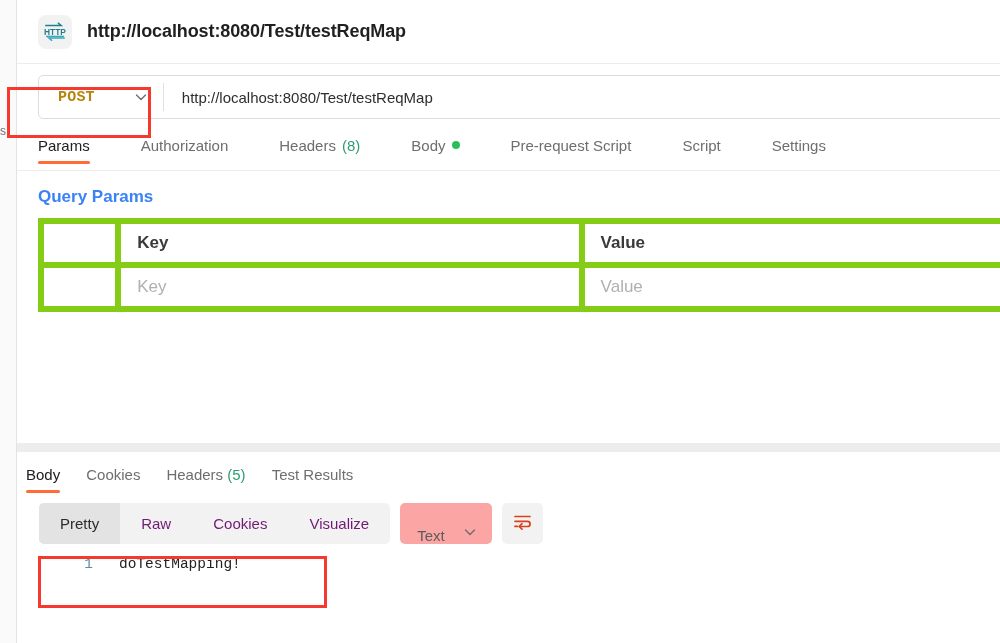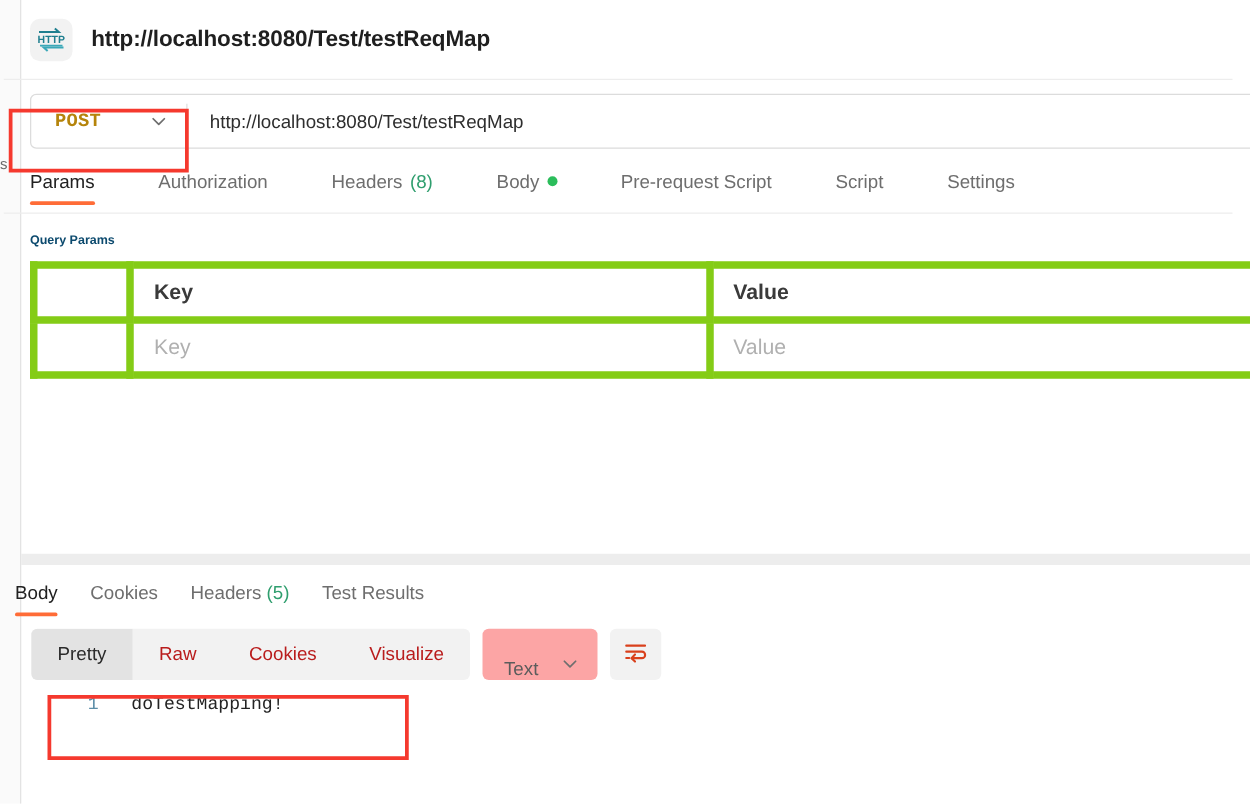--- a/index.html
+++ b/index.html
@@ -15,21 +15,21 @@
   .sidebar-sliver {
     position: absolute; left: 0; top: 0; width: 17px; height: 643px;
     background: #fafafa; border-right: 1px solid #e3e3e3;
   }
   .sidebar-cut-text {
     position: absolute; left: 0px; top: 124px; width: 17px;
     font-size: 12px; color: #6b6b6b; overflow: hidden; white-space: nowrap;
     direction: rtl; text-align: left;
   }
 
-  .main { position: absolute; left: 3px; top: 0; width: 983px; height: 643px; }
+  .main { position: absolute; left: 17px; top: 0; width: 983px; height: 643px; }
 
   
   .req-header {
     position: relative; height: 64px; border-bottom: 1px solid #ededed;
     display: flex; align-items: center; padding-left: 21px;
   }
   .http-icon {
     width: 34px; height: 34px; border-radius: 8px; background: #f2f2f2;
     display: flex; align-items: center; justify-content: center; flex: none;
   }
@@ -80,21 +80,21 @@
     height: 3px; background: #ff6c37; border-radius: 2px;
   }
   .count { color: #2f9e6e; }
   .dot-green {
     width: 8px; height: 8px; border-radius: 50%; background: #2bbd5b;
     display: inline-block;
   }
 
   
   .qp-title {
-    padding: 16px 0 11px 21px; font-size: 10px; font-weight: bold; color: #0c4a6e;
+    padding: 16px 0 11px 21px; font-size: 17px; font-weight: bold; color: #3b82f6;
   }
   .qp-table {
     margin-left: 21px; width: 1010px; border: 1px solid #ebebeb;
     border-collapse: collapse; table-layout: fixed;
   }
   .qp-table td {
     border: 6px solid #84cc16; height: 44px; font-size: 17px;
     padding: 0 0 0 16px; vertical-align: middle;
   }
   .col-check { width: 50px; }
@@ -127,21 +127,21 @@
   .res-toolbar {
     display: flex; align-items: center; padding-left: 22px; margin-top: 10px;
     gap: 10px;
   }
   .seg {
     display: flex; background: #f2f2f2; border-radius: 5px; overflow: hidden;
     height: 41px; align-items: stretch;
   }
   .seg-item {
     display: flex; align-items: center; padding: 0 21px; font-size: 15px;
-    color: #b91c1c; cursor: pointer; white-space: nowrap;
+    color: #701a75; cursor: pointer; white-space: nowrap;
   }
   .seg-item.active { background: #e3e3e3; color: #2b2b2b; font-weight: normal; }
   .fmt-sel {
     display: flex; align-items: flex-end; gap: 17px; background: #fca5a5;
     border-radius: 5px; height: 41px; padding: 0 14px 0 17px; cursor: pointer;
   }
   .fmt-label { font-size: 15px; color: #5c5c5c; }
   .icon-btn {
     width: 41px; height: 41px; border-radius: 5px; background: #f2f2f2;
     display: flex; align-items: center; justify-content: center; cursor: pointer;

